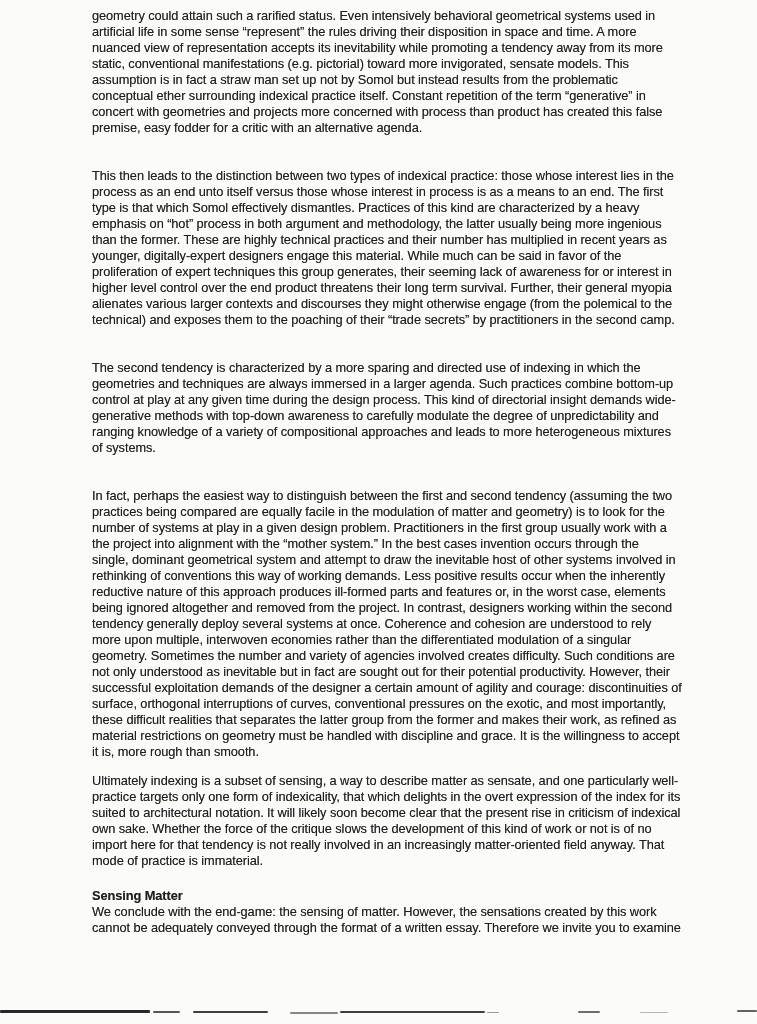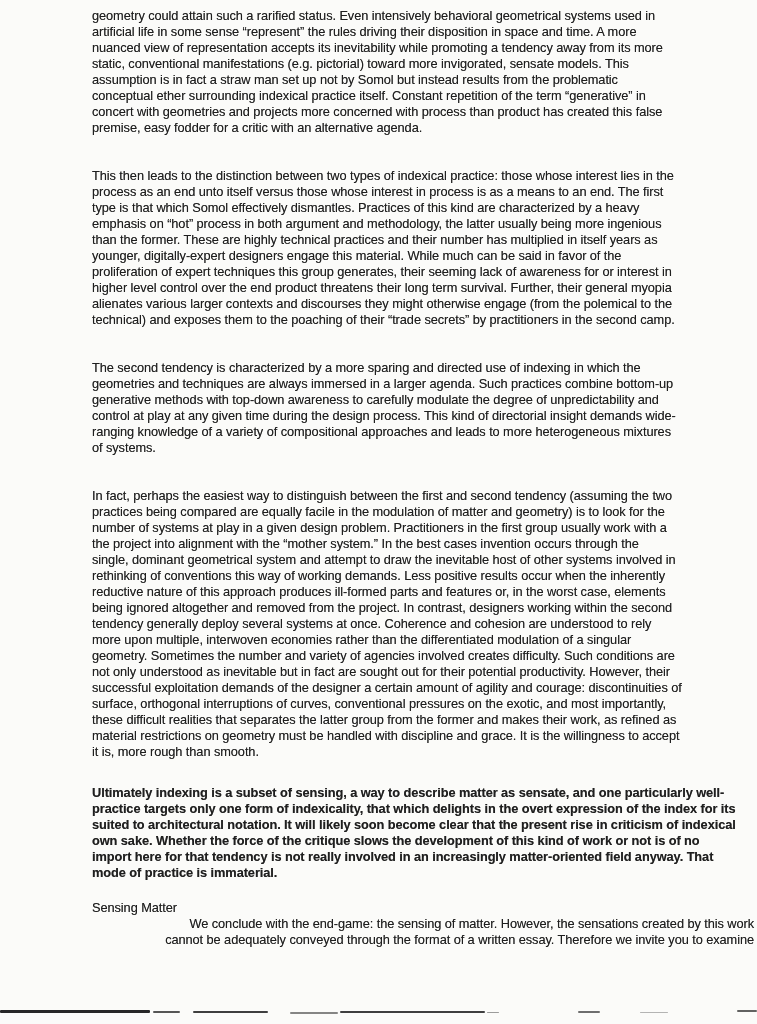--- a/index.html
+++ b/index.html
@@ -24,24 +24,24 @@
     line-height: 16px;
     letter-spacing: -0.08px;
     text-shadow: 0 0 0.5px rgba(20,20,20,0.55);
   }
   .line {
     white-space: pre;
   }
   .block { margin-top: 32px; }
   .block:first-child { margin-top: 0; }
   
-  .block:nth-child(5) { margin-top: 25px; font-weight: bold; }
+  .block:nth-child(5) { margin-top: 13px; }
   .block:nth-child(6) { margin-top: 19px; }
-  .block.no-gap { margin-top: 0; text-align: right; }
-  .heading .line { font-weight: normal; }
+  .block.no-gap { margin-top: 0; }
+  .heading .line { font-weight: bold; }
   .artifact-layer {
     position: absolute;
     left: 0; top: 0;
     width: 757px; height: 1024px;
     pointer-events: none;
   }
   .artifact-dash {
     position: absolute;
     background: #101010;
     border-radius: 1px;
@@ -60,32 +60,32 @@
         <div class="line">assumption is in fact a straw man set up not by Somol but instead results from the problematic</div>
         <div class="line">conceptual ether surrounding indexical practice itself. Constant repetition of the term “generative” in</div>
         <div class="line">concert with geometries and projects more concerned with process than product has created this false</div>
         <div class="line">premise, easy fodder for a critic with an alternative agenda.</div>
       </div>
       <div class="block">
         <div class="line">This then leads to the distinction between two types of indexical practice: those whose interest lies in the</div>
         <div class="line">process as an end unto itself versus those whose interest in process is as a means to an end. The first</div>
         <div class="line">type is that which Somol effectively dismantles. Practices of this kind are characterized by a heavy</div>
         <div class="line">emphasis on “hot” process in both argument and methodology, the latter usually being more ingenious</div>
-        <div class="line">than the former. These are highly technical practices and their number has multiplied in itself years as</div>
+        <div class="line">than the former. These are highly technical practices and their number has multiplied in recent years as</div>
         <div class="line">younger, digitally-expert designers engage this material. While much can be said in favor of the</div>
         <div class="line">proliferation of expert techniques this group generates, their seeming lack of awareness for or interest in</div>
         <div class="line">higher level control over the end product threatens their long term survival. Further, their general myopia</div>
         <div class="line">alienates various larger contexts and discourses they might otherwise engage (from the polemical to the</div>
         <div class="line">technical) and exposes them to the poaching of their “trade secrets” by practitioners in the second camp.</div>
       </div>
       <div class="block">
         <div class="line">The second tendency is characterized by a more sparing and directed use of indexing in which the</div>
         <div class="line">geometries and techniques are always immersed in a larger agenda. Such practices combine bottom-up</div>
+        <div class="line">control at play at any given time during the design process. This kind of directorial insight demands wide-</div>
         <div class="line">generative methods with top-down awareness to carefully modulate the degree of unpredictability and</div>
-        <div class="line">control at play at any given time during the design process. This kind of directorial insight demands wide-</div>
         <div class="line">ranging knowledge of a variety of compositional approaches and leads to more heterogeneous mixtures</div>
         <div class="line">of systems.</div>
       </div>
       <div class="block">
         <div class="line">In fact, perhaps the easiest way to distinguish between the first and second tendency (assuming the two</div>
         <div class="line">practices being compared are equally facile in the modulation of matter and geometry) is to look for the</div>
         <div class="line">number of systems at play in a given design problem. Practitioners in the first group usually work with a</div>
         <div class="line">the project into alignment with the “mother system.” In the best cases invention occurs through the</div>
         <div class="line">single, dominant geometrical system and attempt to draw the inevitable host of other systems involved in</div>
         <div class="line">rethinking of conventions this way of working demands. Less positive results occur when the inherently</div>

